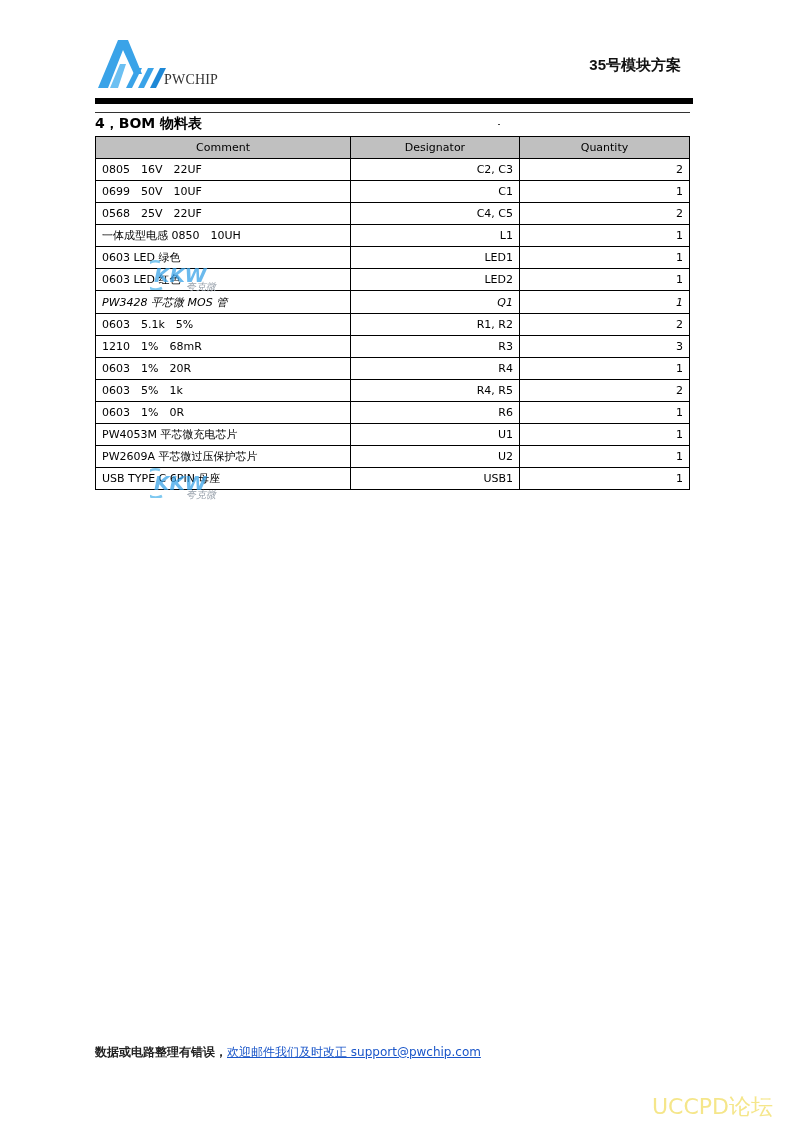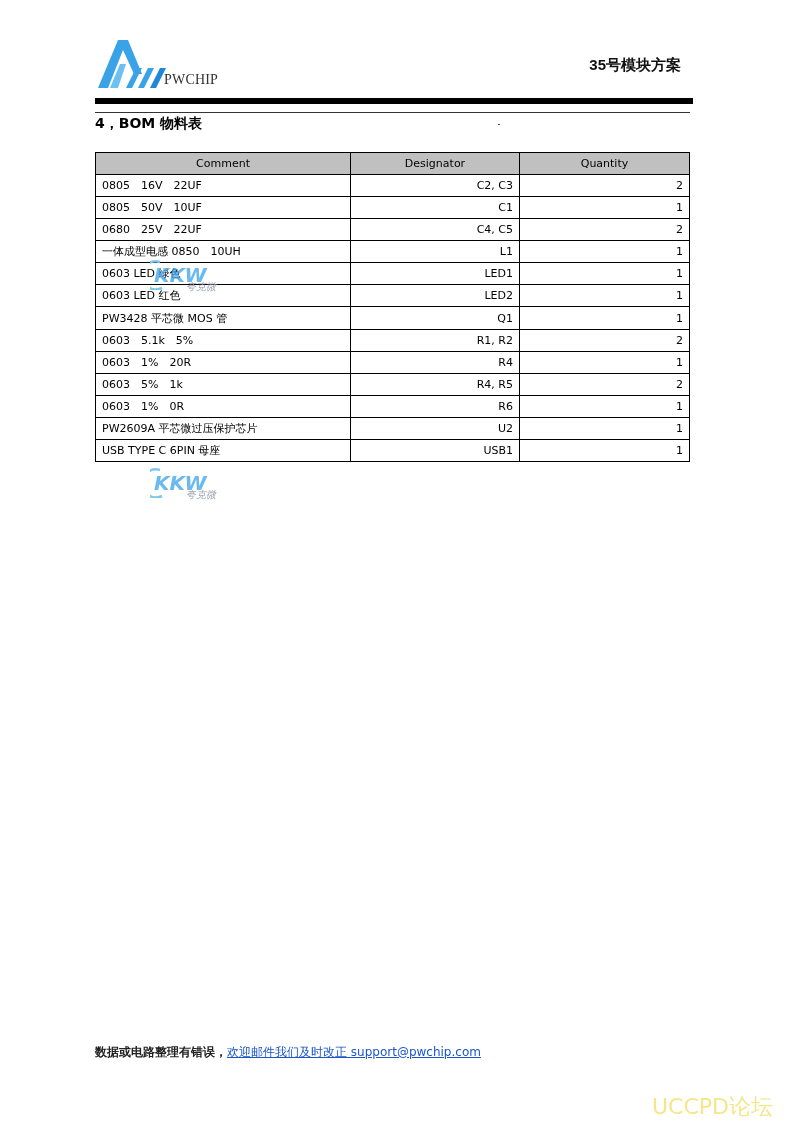--- a/index.html
+++ b/index.html
@@ -20,31 +20,31 @@
   }
   .rule-thick { position: absolute; left: 95px; top: 98px; width: 598px; height: 6px; background: #000; }
   .rule-thin { position: absolute; left: 95px; top: 112px; width: 595px; height: 1px; background: #333; }
   .dot { position: absolute; left: 498px; top: 124px; width: 2px; height: 1px; background: #444; }
   .section-heading {
     position: absolute; left: 95px; top: 115px; font-size: 14px; font-weight: bold;
     font-family: "DejaVu Sans", sans-serif;
   }
   table.bom {
     position: absolute; left: 95px; top: 136px; width: 595px;
-    border-collapse: collapse; font-size: 11px; font-family: "DejaVu Sans", sans-serif; margin-top: 16px;
+    border-collapse: collapse; font-size: 11px; font-family: "DejaVu Sans", sans-serif;
   }
   table.bom th, table.bom td {
     border: 1px solid #000; height: 21px; padding: 0 6px; line-height: 21px;
     white-space: nowrap; overflow: hidden;
   }
   table.bom th { background: #c0c0c0; font-weight: normal; text-align: center; height: 21px; }
   table.bom td.c1 { width: 242px; }
   table.bom td.c2 { width: 156px; text-align: right; }
   table.bom td.c3 { text-align: right; }
-  table.bom tr.tall td { height: 22px; }
+  table.bom tr.tall td { height: 22px; font-style: italic; }
   .wm { position: absolute; pointer-events: none; }
   .wm .wm-cn { position: absolute; left: 36px; top: 22px; font-size: 10px; color: #9aa3ad; font-style: italic; }
   .footer-note {
     position: absolute; left: 95px; top: 1044px; font-size: 12px; font-weight: bold;
     color: #222;
   }
   .footer-note a { color: #1a56c9; text-decoration: underline; font-weight: normal; }
   .corner-wm {
     position: absolute; left: 652px; top: 1092px; font-size: 22px; color: #f5e68a;
     font-family: "DejaVu Sans", sans-serif;
@@ -78,26 +78,26 @@
       <th>Quantity</th>
     </tr>
   </thead>
   <tbody>
     <tr>
         <td class="c1">0805　16V　22UF</td>
         <td class="c2">C2, C3</td>
         <td class="c3">2</td>
       </tr>
     <tr>
-        <td class="c1">0805　50V　10UF</td>
+        <td class="c1">0699　50V　10UF</td>
         <td class="c2">C1</td>
         <td class="c3">1</td>
       </tr>
     <tr>
-        <td class="c1">0680　25V　22UF</td>
+        <td class="c1">0568　25V　22UF</td>
         <td class="c2">C4, C5</td>
         <td class="c3">2</td>
       </tr>
     <tr>
         <td class="c1">一体成型电感 0850　10UH</td>
         <td class="c2">L1</td>
         <td class="c3">1</td>
       </tr>
     <tr>
         <td class="c1">0603 LED  绿色</td>
@@ -113,32 +113,42 @@
         <td class="c1">PW3428 平芯微 MOS 管</td>
         <td class="c2">Q1</td>
         <td class="c3">1</td>
       </tr>
     <tr>
         <td class="c1">0603　5.1k　5%</td>
         <td class="c2">R1, R2</td>
         <td class="c3">2</td>
       </tr>
     <tr>
+        <td class="c1">1210　1%　68mR</td>
+        <td class="c2">R3</td>
+        <td class="c3">3</td>
+      </tr>
+    <tr>
         <td class="c1">0603　1%　20R</td>
         <td class="c2">R4</td>
         <td class="c3">1</td>
       </tr>
     <tr>
         <td class="c1">0603　5%　1k</td>
         <td class="c2">R4, R5</td>
         <td class="c3">2</td>
       </tr>
     <tr>
         <td class="c1">0603　1%　0R</td>
         <td class="c2">R6</td>
+        <td class="c3">1</td>
+      </tr>
+    <tr>
+        <td class="c1">PW4053M 平芯微充电芯片</td>
+        <td class="c2">U1</td>
         <td class="c3">1</td>
       </tr>
     <tr>
         <td class="c1">PW2609A 平芯微过压保护芯片</td>
         <td class="c2">U2</td>
         <td class="c3">1</td>
       </tr>
     <tr>
         <td class="c1">USB TYPE C 6PIN 母座</td>
         <td class="c2">USB1</td>

